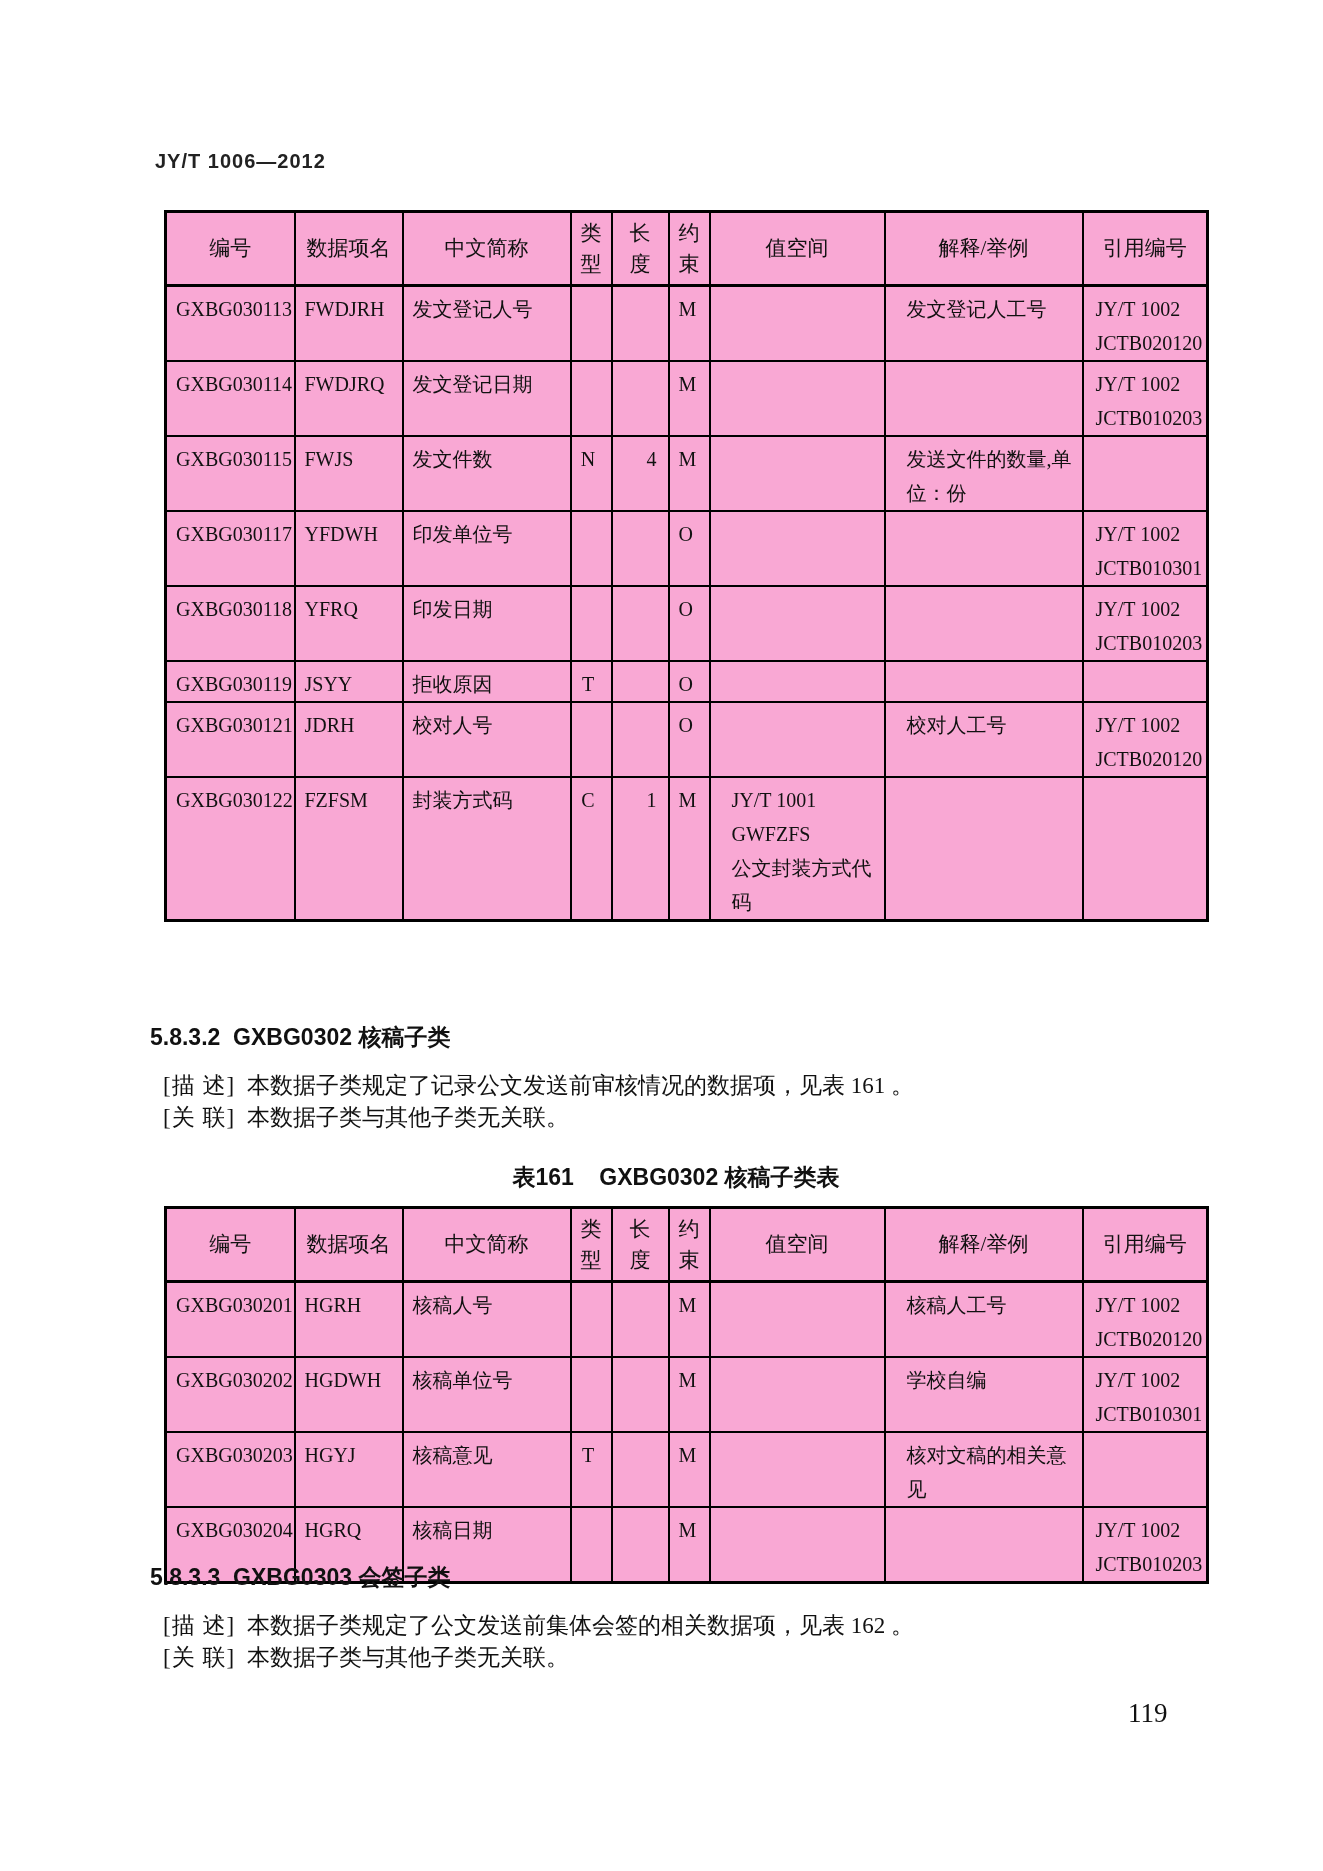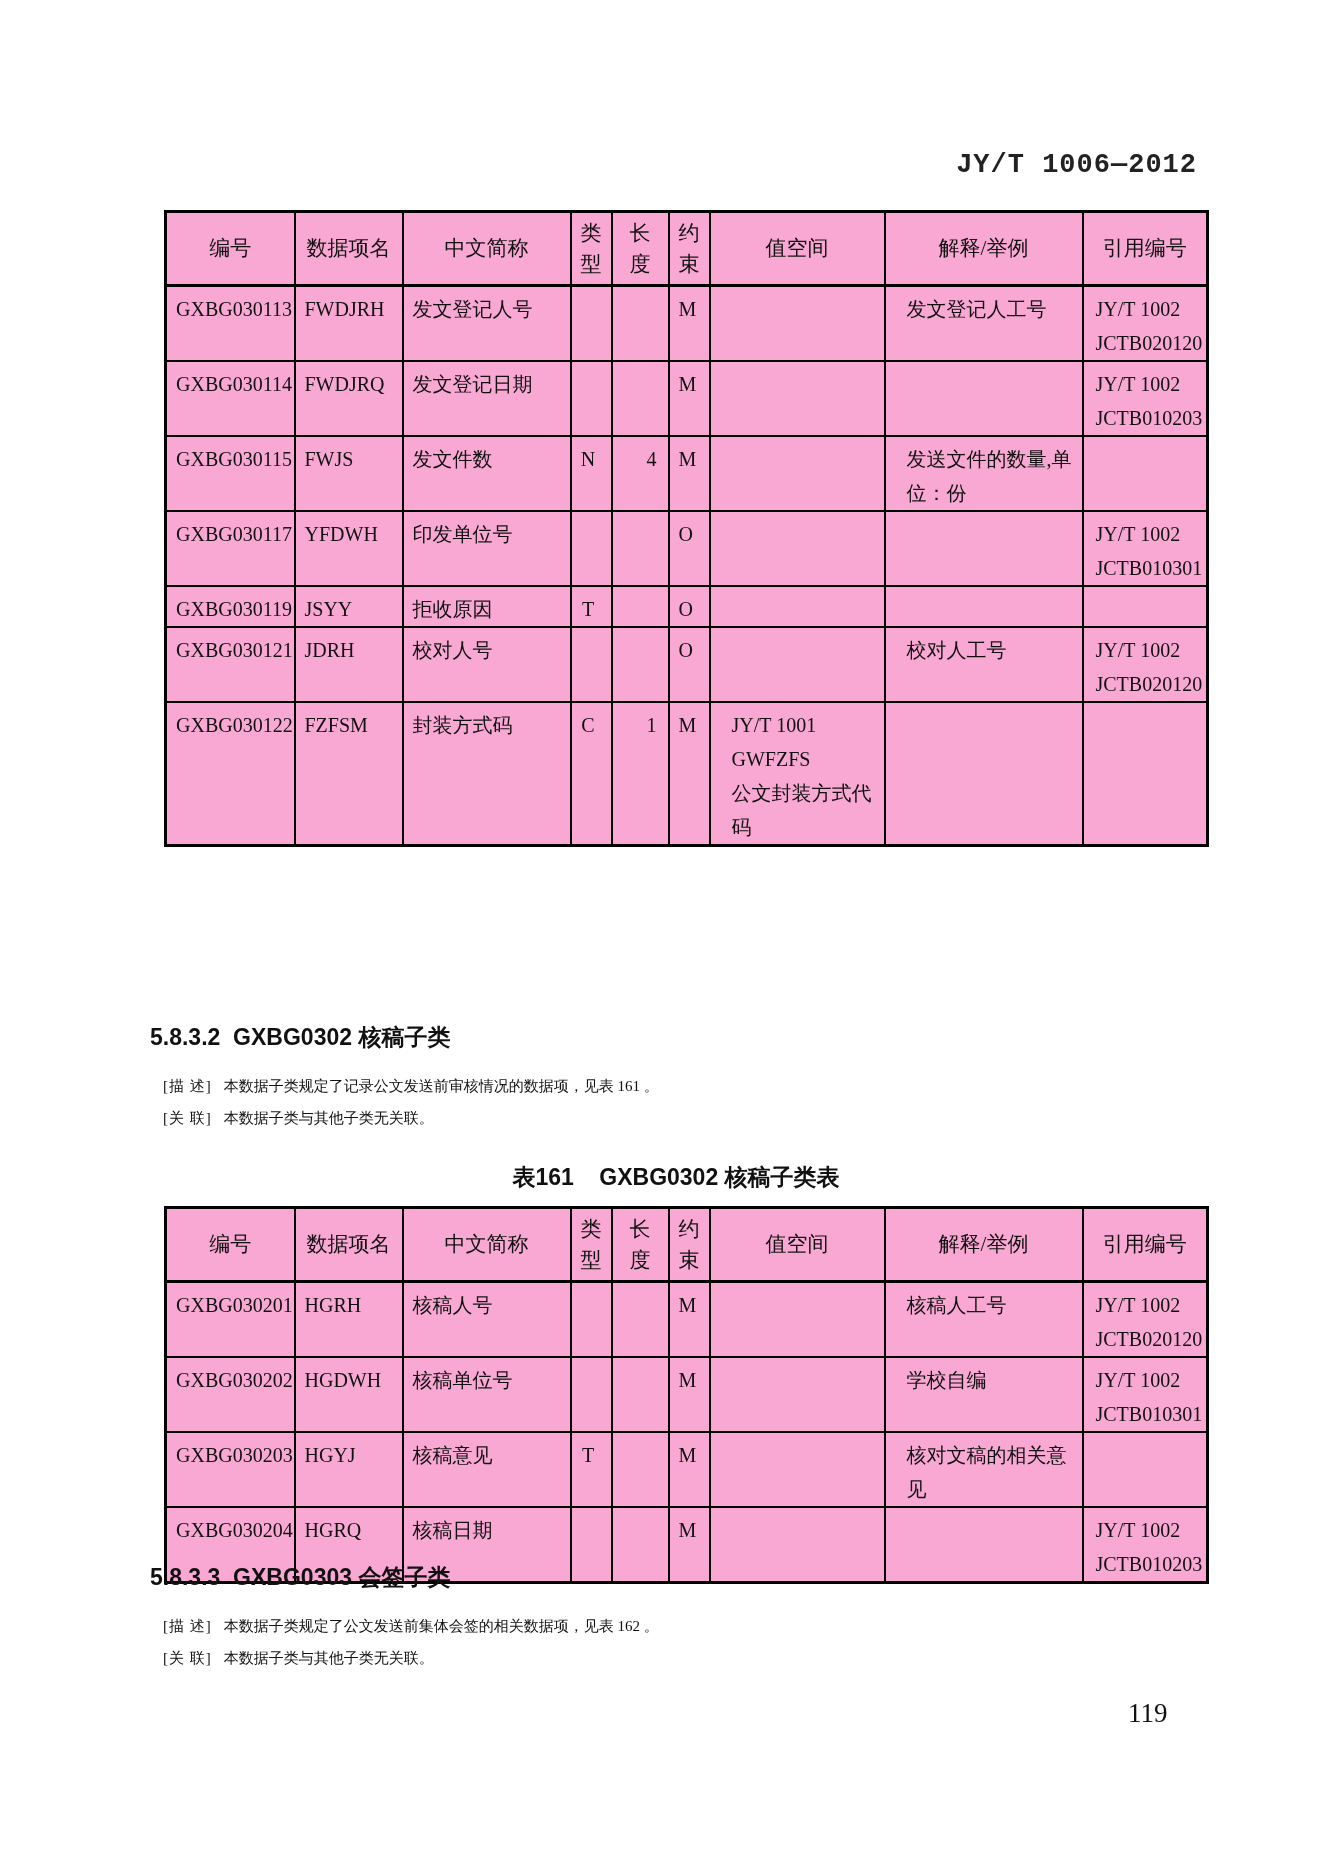--- a/index.html
+++ b/index.html
@@ -2,23 +2,23 @@
 <html><head>
 <meta charset="utf-8">
 <style>
   html,body{margin:0;padding:0;}
   body{
     width:1323px;height:1871px;position:relative;background:#ffffff;
     font-family:"Liberation Serif","DejaVu Serif",serif;color:#111;
     overflow:hidden;
   }
   .std-header{
-    position:absolute;left:155px;top:150px;width:1042px;text-align:right;
-    font-family:Liberation Mono, monospace;
-    font-size:27px;font-weight:bold;letter-spacing:1px;color:#222;
+    position:absolute;left:155px;top:150px;width:1042px;text-align:left;
+    font-family:Liberation Sans, sans-serif;
+    font-size:20px;font-weight:bold;letter-spacing:1px;color:#222;
   }
   table.tbl{
     position:absolute;left:164px;width:1042px;border-collapse:collapse;
     table-layout:fixed;background:#f9a8d4;
   }
   #table1{top:210px;}
   #table2{top:1206px;}
   table.tbl,table.tbl th,table.tbl td{border:2px solid #000;}
   table.tbl{border:3px solid #000;}
   table.tbl thead th{border-bottom:3px solid #000;}
@@ -37,21 +37,21 @@
   td.col-cons{padding-left:9px;}
   td.col-space,td.col-expl{padding-left:21px;}
   td.col-ref{padding-left:12px;}
   .doc-heading{
     position:absolute;left:150px;
     font-family:"Liberation Sans","DejaVu Sans",sans-serif;
     font-size:23px;font-weight:bold;color:#111;white-space:pre;
   }
   #heading-5832{top:1022px;}
   #heading-5833{top:1562px;}
-  .paras{position:absolute;left:163px;font-size:15px;line-height:32px;color:#111;}
+  .paras{position:absolute;left:163px;font-size:23px;line-height:32px;color:#111;}
   #paras-5832{top:1070px;}
   #paras-5833{top:1610px;}
   .paras p{margin:0;white-space:pre;}
   .para-label{letter-spacing:1px;margin-right:12px;}
   .table-caption{
     position:absolute;left:155px;top:1162px;width:1042px;text-align:center;
     font-family:"Liberation Sans","DejaVu Sans",sans-serif;
     font-size:23px;font-weight:bold;white-space:pre;color:#111;
   }
   .page-number{
@@ -133,20 +133,32 @@
         <td class="col-name">YFDWH</td>
         <td class="col-cn">印发单位号</td>
         <td class="col-type"></td>
         <td class="col-len"></td>
         <td class="col-cons">O</td>
         <td class="col-space"></td>
         <td class="col-expl"></td>
         <td class="col-ref">JY/T 1002
 JCTB010301</td>
       </tr>
+      <tr style="height: 70px;">
+        <td class="col-id">GXBG030118</td>
+        <td class="col-name">YFRQ</td>
+        <td class="col-cn">印发日期</td>
+        <td class="col-type"></td>
+        <td class="col-len"></td>
+        <td class="col-cons">O</td>
+        <td class="col-space"></td>
+        <td class="col-expl"></td>
+        <td class="col-ref">JY/T 1002
+JCTB010203</td>
+      </tr>
       <tr style="height: 34px;">
         <td class="col-id">GXBG030119</td>
         <td class="col-name">JSYY</td>
         <td class="col-cn">拒收原因</td>
         <td class="col-type">T</td>
         <td class="col-len"></td>
         <td class="col-cons">O</td>
         <td class="col-space"></td>
         <td class="col-expl"></td>
         <td class="col-ref"></td>

